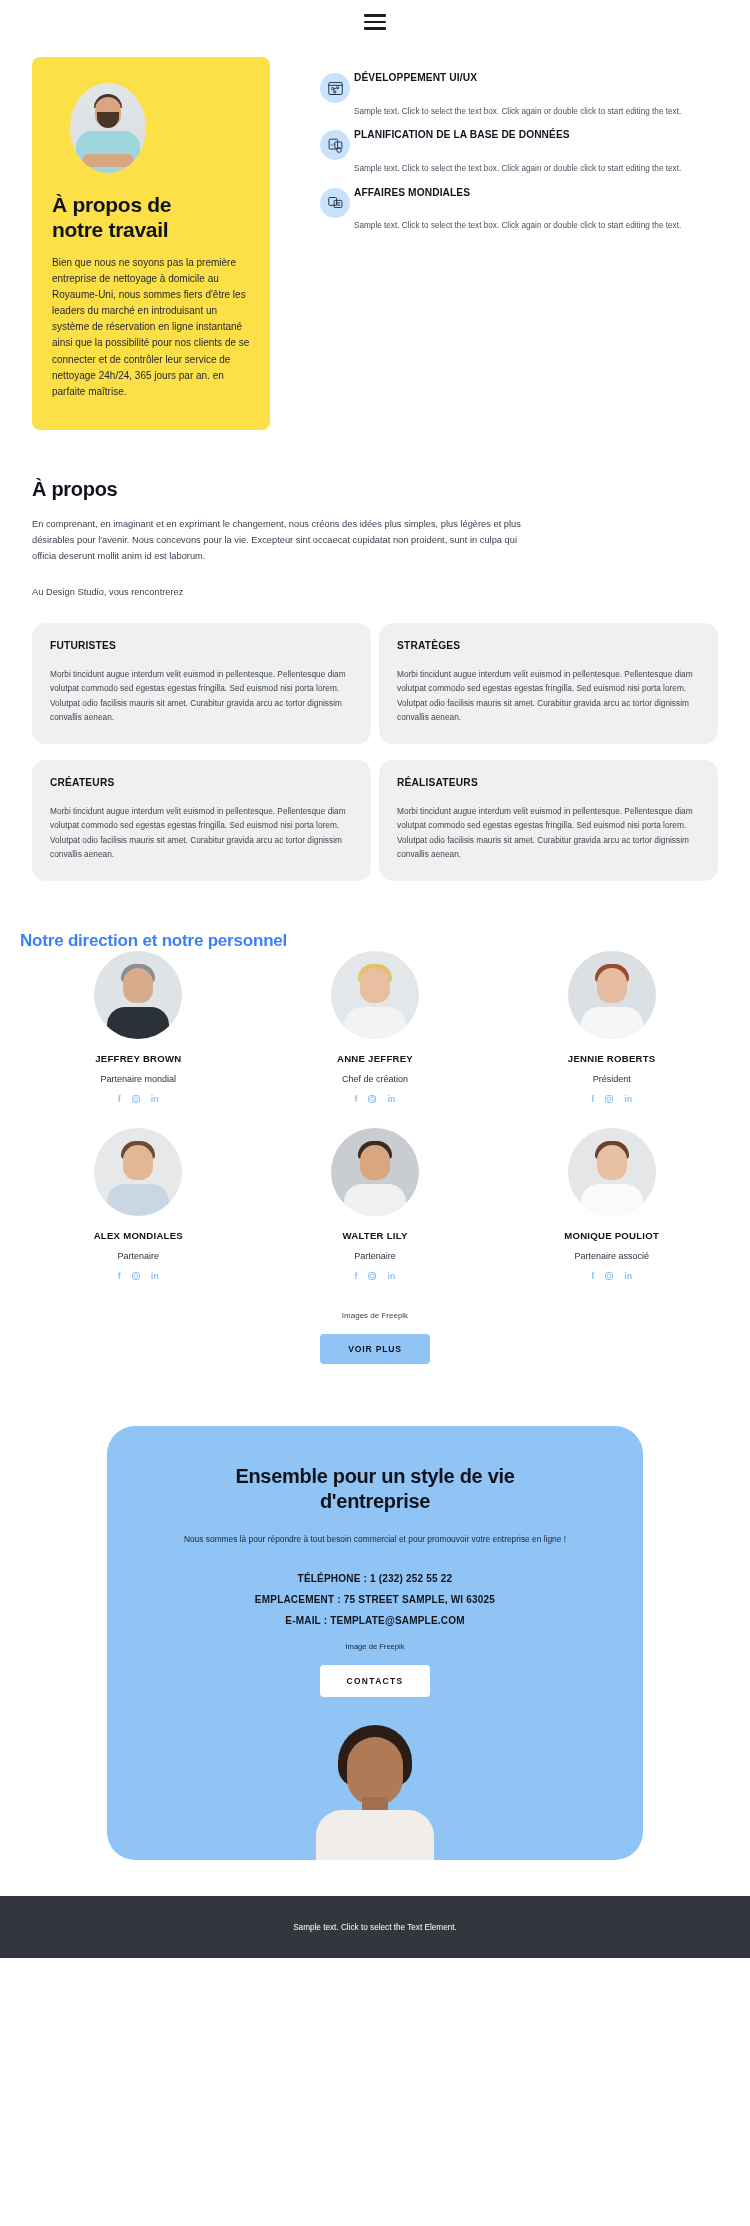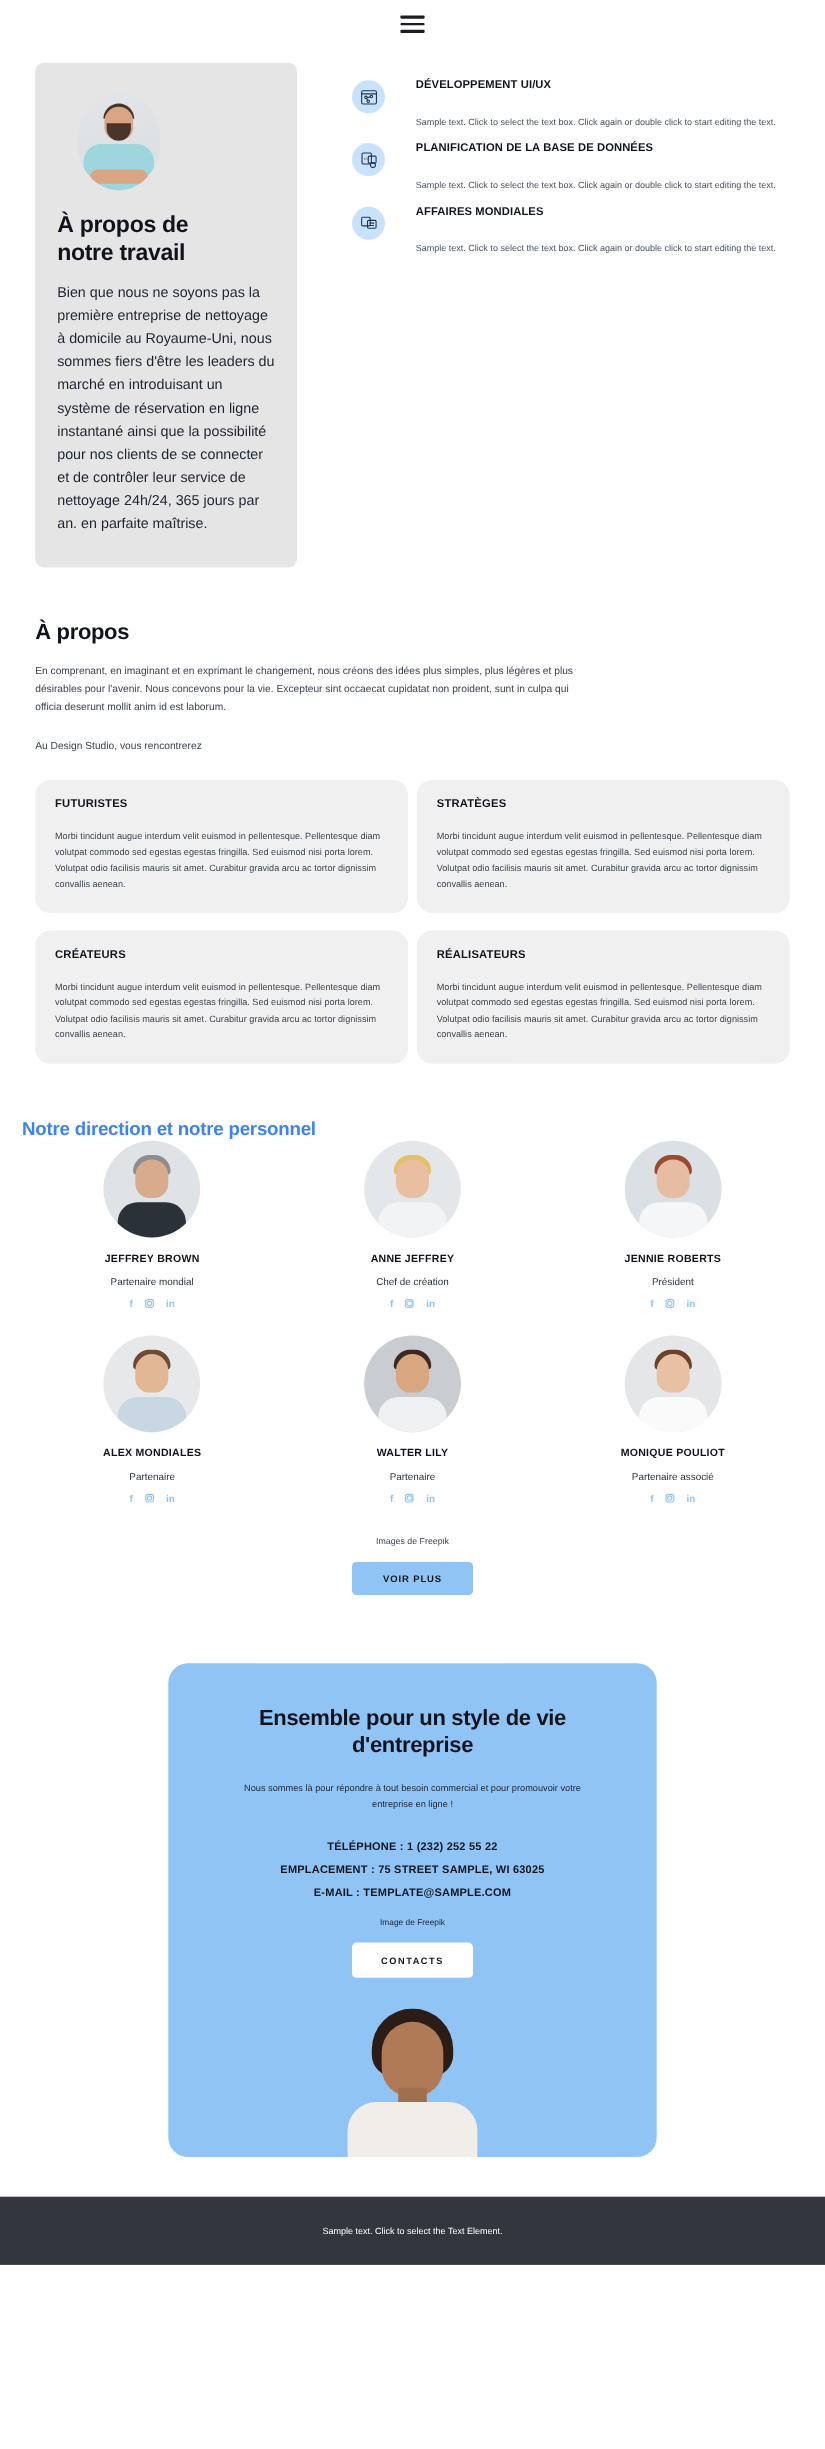--- a/index.html
+++ b/index.html
@@ -26,21 +26,21 @@
 
   
   .hero {
     display: flex;
     align-items: flex-start;
     padding: 13px 22px 0 32px;
     gap: 0;
   }
   .hero-card {
     width: 238px;
-    background: #e5e5e5;
+    background: #fde047;
     border-radius: 8px;
     padding: 22px 20px 30px 20px;
     flex: 0 0 238px;
   }
   .hero-avatar {
     width: 76px;
     height: 90px;
     border-radius: 50%;
     background: linear-gradient(170deg,#e3e6e8 0%, #d9dde0 100%);
     margin: 4px 0 20px 18px;
@@ -69,33 +69,33 @@
   }
   .hero-title {
     font-size: 21px;
     line-height: 1.18;
     font-weight: 700;
     letter-spacing: -0.3px;
     color: #10131c;
     margin-bottom: 12px;
   }
   .hero-text {
-    font-size: 13px;
+    font-size: 10px;
     line-height: 1.62;
     color: #1d2430;
   }
 
   .hero-services {
     flex: 1;
     padding: 14px 0 0 50px;
   }
   .service {
     display: flex;
     align-items: flex-start;
-    gap: 28px;
+    gap: 4px;
     margin-bottom: 10px;
   }
   .service-icon {
     flex: 0 0 30px;
     width: 30px; height: 30px;
     border-radius: 50%;
     background: #c9e2fb;
     display: flex; align-items: center; justify-content: center;
     margin-top: 2px;
   }
@@ -238,23 +238,23 @@
     font-weight: 700;
     letter-spacing: 0.8px;
     padding: 10px 28px;
     cursor: pointer;
     font-family: "Liberation Sans", sans-serif;
   }
 
   
   .contact-wrap { padding: 62px 0 0 0; display: flex; justify-content: center; }
   .contact {
-    width: 444px;
+    width: 536px;
     background: #8fc4f5;
-    border-radius: 18px;
+    border-radius: 28px;
     padding: 38px 40px 0 40px;
     text-align: center;
     overflow: hidden;
   }
   .contact h2 {
     font-size: 20px;
     line-height: 1.25;
     font-weight: 700;
     letter-spacing: -0.3px;
     color: #10131c;

